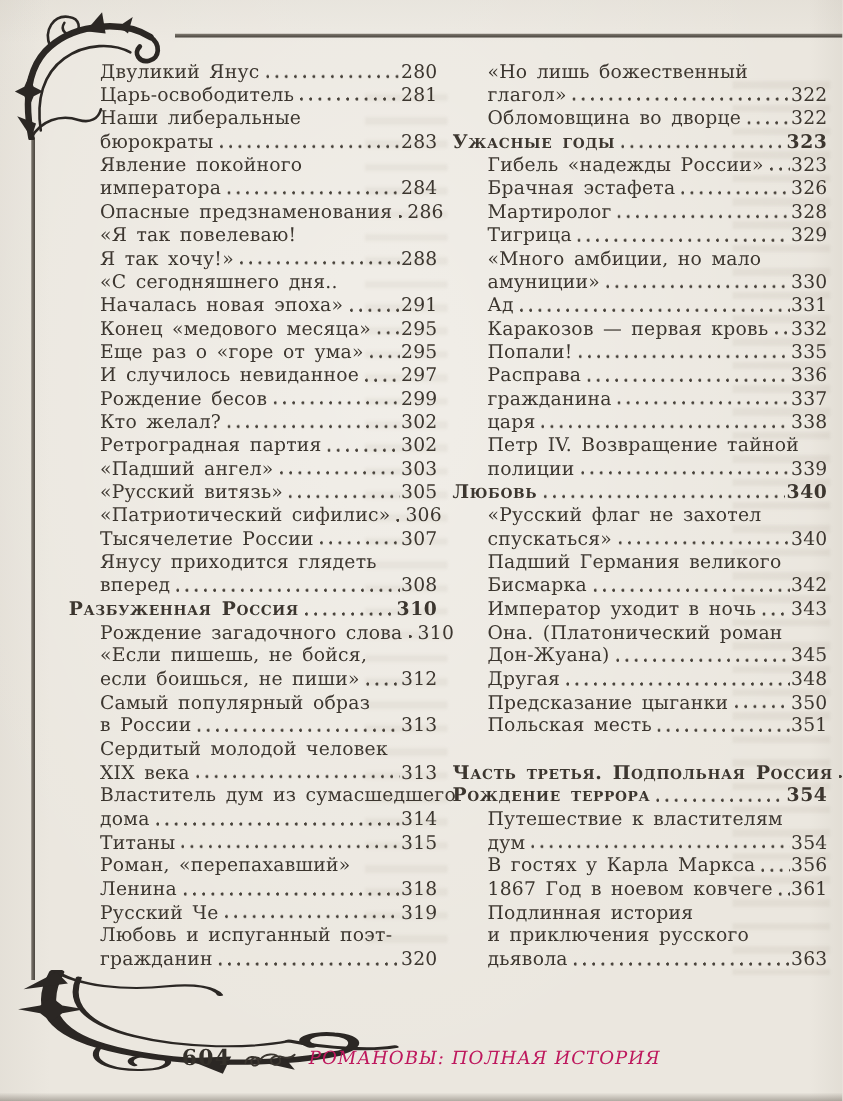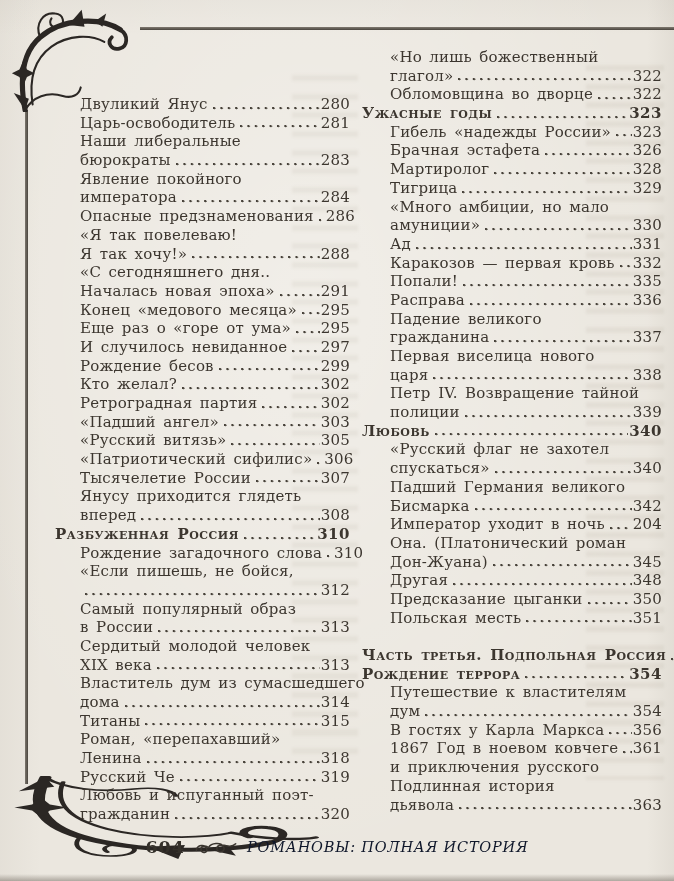--- a/index.html
+++ b/index.html
@@ -33,41 +33,41 @@
   .ghost{position:absolute;filter:blur(1.4px);opacity:.55;pointer-events:none;}
   .ghost.g1{left:292px;top:70px;width:66px;height:690px;
     background-image:repeating-linear-gradient(to bottom, rgba(0,0,0,0) 0 5px, rgba(146,134,115,.17) 5px 11px, rgba(0,0,0,0) 11px 18.7px);}
   .ghost.g2{left:586px;top:60px;width:78px;height:720px;
     background-image:repeating-linear-gradient(to bottom, rgba(0,0,0,0) 0 5px, rgba(146,134,115,.19) 5px 11px, rgba(0,0,0,0) 11px 18.7px);}
   .col{
     position:absolute;top:48px;
     font-size:15px;line-height:18.7px;
     letter-spacing:.2px;word-spacing:2.5px;
   }
-  .col.left{left:55px;width:295px;margin-top:47px;}
+  .col.left{left:55px;width:295px;}
   .col.right{left:362px;width:300px;}
   .toc-row{display:flex;align-items:baseline;height:18.7px;padding-left:25px;white-space:nowrap;}
   .col.right .toc-row{padding-left:28px;}
   .toc-row.hdr{padding-left:0 !important;font-variant:small-caps;letter-spacing:.5px;font-weight:bold;}
   .toc-row.blank{visibility:hidden;}
   .toc-row .t{flex:0 0 auto;}
   .toc-row .leader{
     flex:1 1 auto;min-width:6px;align-self:flex-end;height:5px;
     margin:0 1px 3px 5px;
     background-image:radial-gradient(circle at 1.2px 2.2px, rgba(62,56,48,.95) 1.05px, rgba(0,0,0,0) 1.4px);
     background-size:7.4px 5px;background-repeat:repeat-x;
   }
   .toc-row .pg{flex:0 0 auto;}
   .footer{
     position:absolute;left:0;top:835px;width:674px;height:24px;
     display:flex;align-items:center;justify-content:center;gap:9px;
   }
   .footer .pnum{font-weight:bold;font-size:17.5px;letter-spacing:1px;color:#34302a;}
   .footer .swirl{width:44px;height:15px;margin-top:2px;}
-  .footer .btitle{font-style:italic;font-size:14.5px;letter-spacing:.8px;color:#0f172a;}
+  .footer .btitle{font-style:italic;font-size:14.5px;letter-spacing:.8px;color:#be185d;}
 </style>
 </head>
 <body>
 
 <div class="top-rule"></div>
 <div class="v-rule"></div>
 
 <svg class="orn tl" viewBox="0 0 140 112" preserveAspectRatio="none">
   <g fill="none" stroke="#2b2724" stroke-linecap="round">
     <path d="M16 110 C10 78 12 50 32 33 C55 13 95 11 117 25" stroke-width="5.5"></path>
@@ -217,20 +217,21 @@
     </div>
     <div class="toc-row">
       <span class="t">Рождение загадочного слова</span>
       <span class="leader"></span>
       <span class="pg">310</span>
     </div>
     <div class="toc-row">
       <span class="t">«Если пишешь, не бойся,</span>
     </div>
     <div class="toc-row">
+      <span class="t">если боишься, не пиши»</span>
       <span class="leader"></span>
       <span class="pg">312</span>
     </div>
     <div class="toc-row">
       <span class="t">Самый популярный образ</span>
     </div>
     <div class="toc-row">
       <span class="t">в России</span>
       <span class="leader"></span>
       <span class="pg">313</span>
@@ -339,29 +340,23 @@
       <span class="t">Попали!</span>
       <span class="leader"></span>
       <span class="pg">335</span>
     </div>
     <div class="toc-row">
       <span class="t">Расправа</span>
       <span class="leader"></span>
       <span class="pg">336</span>
     </div>
     <div class="toc-row">
-      <span class="t">Падение великого</span>
-    </div>
-    <div class="toc-row">
       <span class="t">гражданина</span>
       <span class="leader"></span>
       <span class="pg">337</span>
-    </div>
-    <div class="toc-row">
-      <span class="t">Первая виселица нового</span>
     </div>
     <div class="toc-row">
       <span class="t">царя</span>
       <span class="leader"></span>
       <span class="pg">338</span>
     </div>
     <div class="toc-row">
       <span class="t">Петр IV. Возвращение тайной</span>
     </div>
     <div class="toc-row">
@@ -386,21 +381,21 @@
       <span class="t">Падший Германия великого</span>
     </div>
     <div class="toc-row">
       <span class="t">Бисмарка</span>
       <span class="leader"></span>
       <span class="pg">342</span>
     </div>
     <div class="toc-row">
       <span class="t">Император уходит в ночь</span>
       <span class="leader"></span>
-      <span class="pg">204</span>
+      <span class="pg">343</span>
     </div>
     <div class="toc-row">
       <span class="t">Она. (Платонический роман</span>
     </div>
     <div class="toc-row">
       <span class="t">Дон-Жуана)</span>
       <span class="leader"></span>
       <span class="pg">345</span>
     </div>
     <div class="toc-row">
@@ -441,24 +436,24 @@
       <span class="t">В гостях у Карла Маркса</span>
       <span class="leader"></span>
       <span class="pg">356</span>
     </div>
     <div class="toc-row">
       <span class="t">1867 Год в ноевом ковчеге</span>
       <span class="leader"></span>
       <span class="pg">361</span>
     </div>
     <div class="toc-row">
+      <span class="t">Подлинная история</span>
+    </div>
+    <div class="toc-row">
       <span class="t">и приключения русского</span>
-    </div>
-    <div class="toc-row">
-      <span class="t">Подлинная история</span>
     </div>
     <div class="toc-row">
       <span class="t">дьявола</span>
       <span class="leader"></span>
       <span class="pg">363</span>
     </div>
   </div>
 
 <div class="footer">
   <span class="pnum">604</span>

